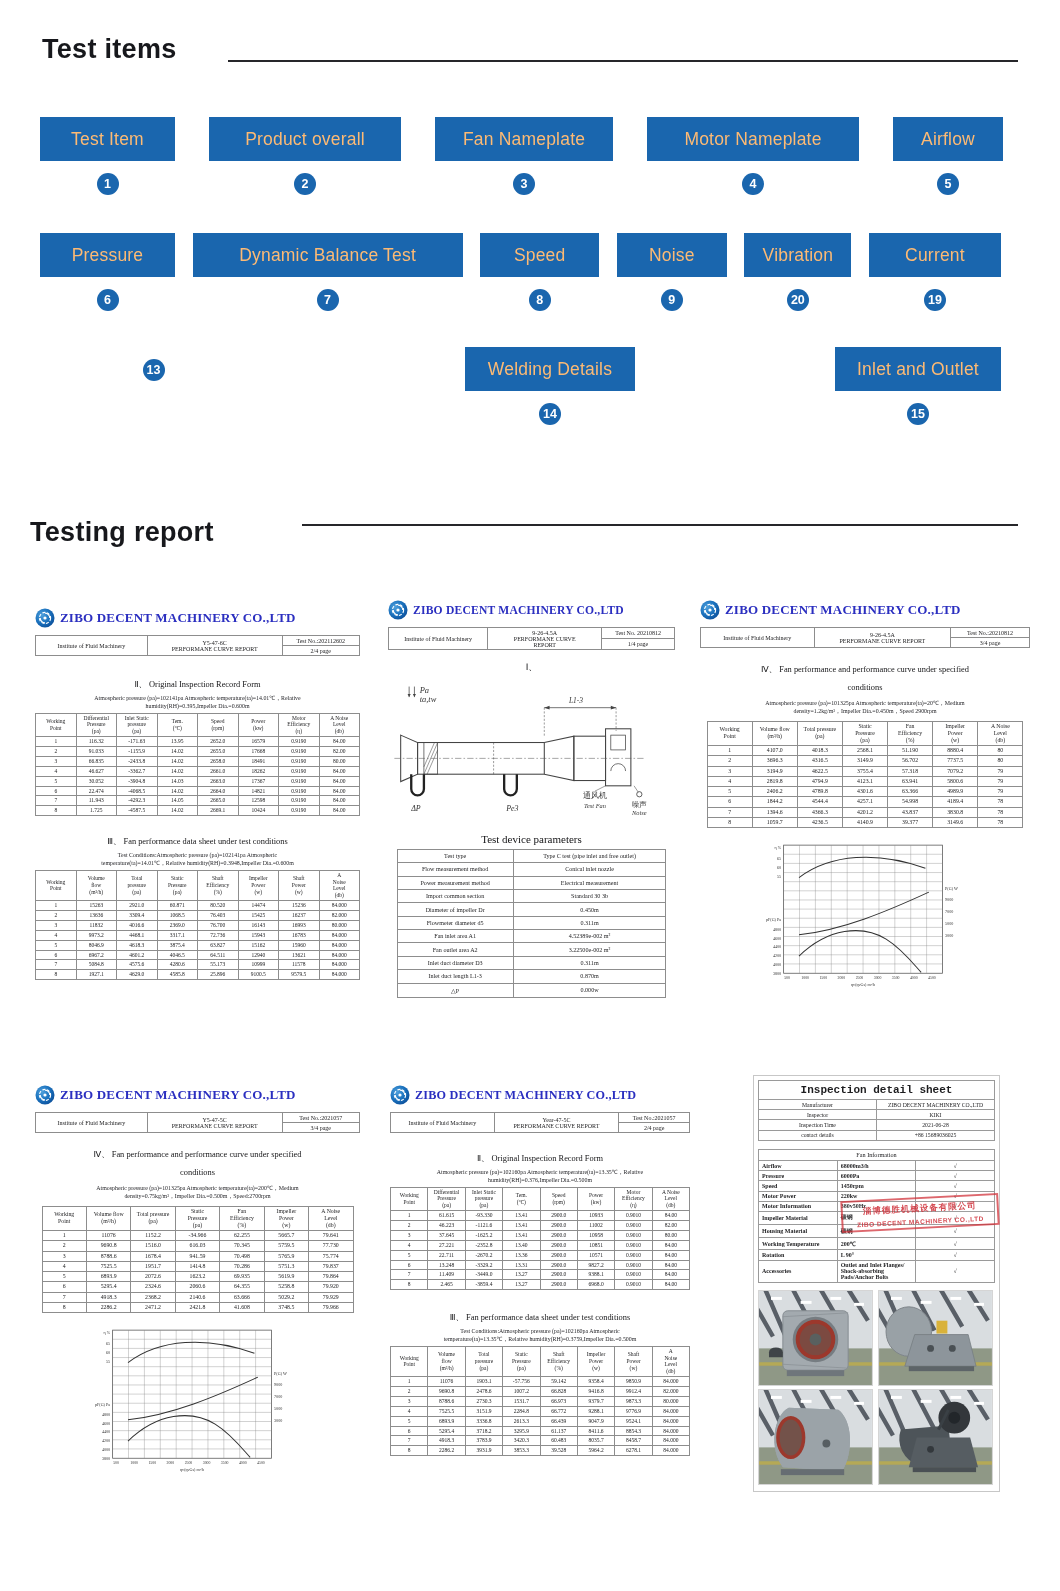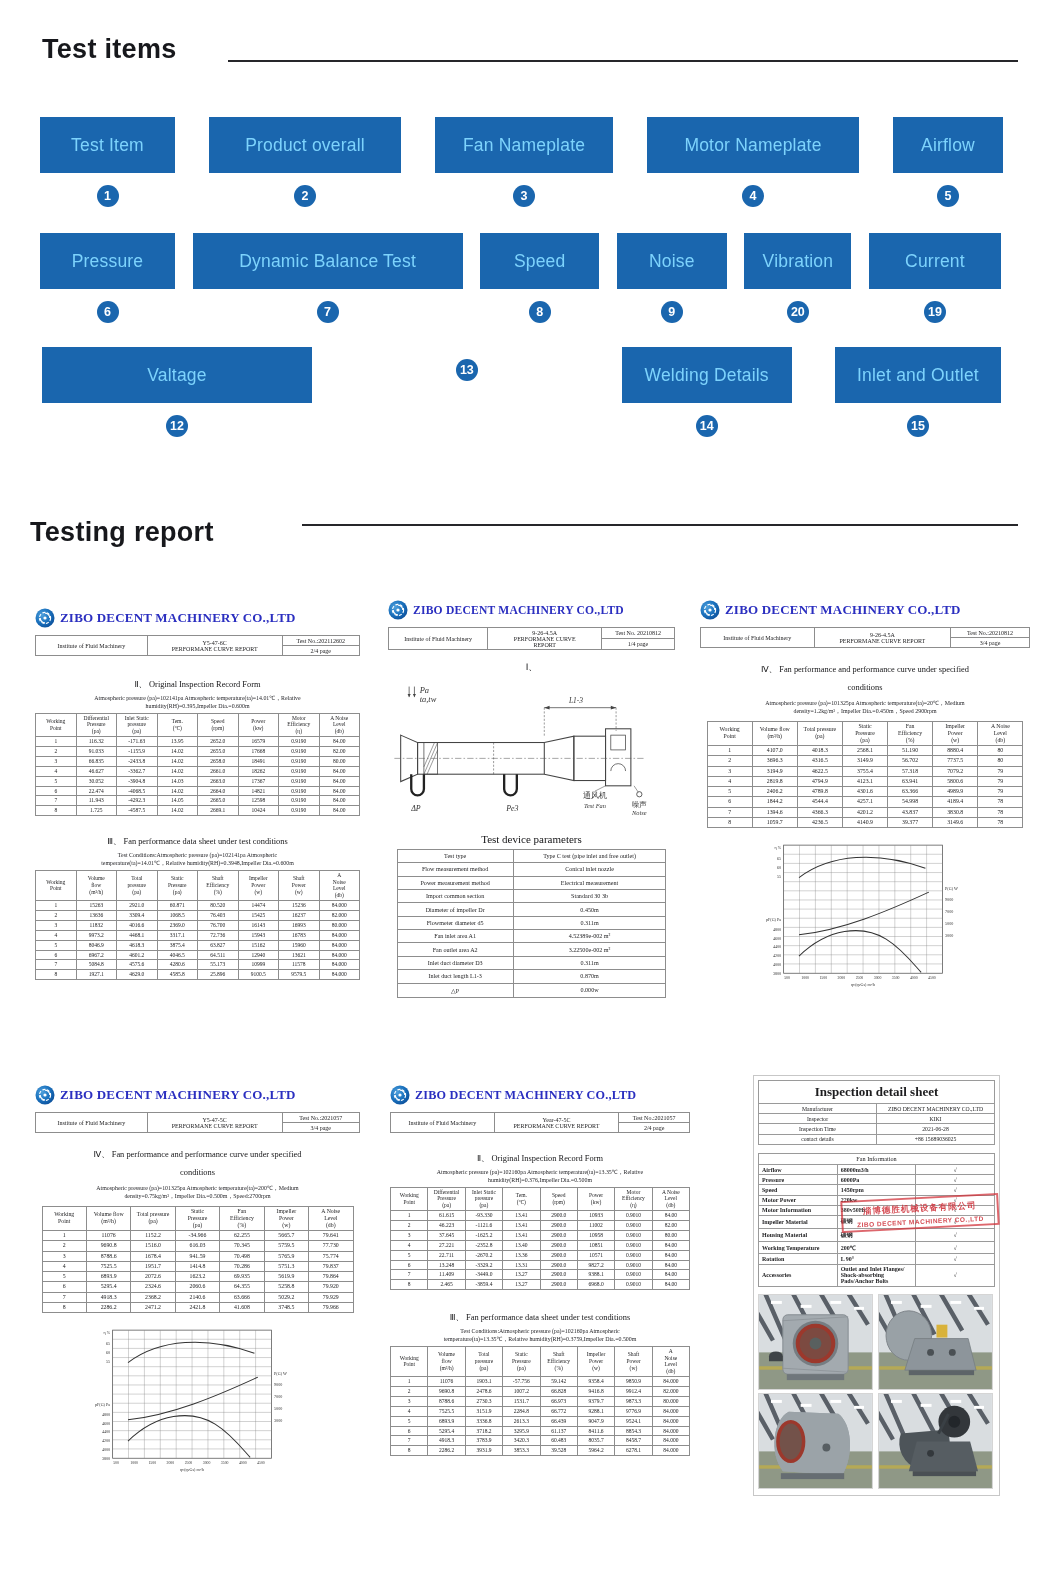--- a/index.html
+++ b/index.html
@@ -2,40 +2,40 @@
 <html><head>
 <meta charset="utf-8">
 <style>
   html,body{margin:0;padding:0;background:#fff;}
   #root{position:relative;width:1060px;height:1591px;background:#fff;font-family:"Liberation Sans",sans-serif;overflow:hidden;}
   .abs{position:absolute;}
   .section-title{font-size:27px;font-weight:600;color:#17181c;letter-spacing:.3px;font-family:"Liberation Sans",sans-serif;}
   .rule{position:absolute;height:2px;background:#26262a;}
   .btn-row{position:absolute;display:flex;justify-content:space-between;}
   .btn-col{display:flex;flex-direction:column;align-items:center;}
-  .btn{background:#1a66ae;color:#7dd3fc;height:56px;width:100%;display:flex;align-items:center;justify-content:center;font-size:17.5px;letter-spacing:.2px;}
+  .btn{background:#1a66ae;color:#fdba74;height:44px;width:100%;display:flex;align-items:center;justify-content:center;font-size:17.5px;letter-spacing:.2px;}
   .badge{margin-top:12px;width:22px;height:22px;border-radius:50%;background:#1a66ae;color:#fff;font-size:12.5px;font-weight:600;display:flex;align-items:center;justify-content:center;}
   
   .doc{position:absolute;font-family:"Liberation Serif",serif;color:#1d1d1f;background:#fff;}
   .dochead{display:flex;align-items:center;gap:5px;}
   .cname{font-weight:700;color:#2b2fc0;white-space:nowrap;letter-spacing:.2px;}
   .hdrtbl{width:100%;border-collapse:collapse;font-size:6px;text-align:center;margin-top:7px;table-layout:fixed;}
   .hdrtbl td{border:1px solid #8d8d8d;padding:1.5px 2px;vertical-align:middle;}
   .sec{text-align:center;font-size:8.4px;color:#151517;}
   .cond{text-align:center;font-size:5.9px;line-height:1.4;color:#26262a;}
   table.dt{width:100%;border-collapse:collapse;font-size:5.5px;text-align:center;table-layout:fixed;}
   .dt th,.dt td{border:1px solid #8d8d8d;padding:1px 1px;font-weight:400;line-height:1.25;}
   .dt th{white-space:pre-line;}
   table.params{width:94%;margin:4px auto 0;border-collapse:collapse;font-size:6.1px;text-align:center;}
   .params td{border:1px solid #8d8d8d;padding:3.2px 2px;}
   
   .insp{border:1px solid #c7c7c7;padding:4px 4px 6px;}
   table.info{width:100%;border-collapse:collapse;font-size:5.7px;text-align:center;table-layout:fixed;}
   .info td,.info th{border:1px solid #9a9a9a;padding:1.6px 2px;}
-  .info th{font-size:13px;font-weight:700;padding:3px 10px;}
+  .info th{font-size:11px;font-weight:700;padding:3px 10px;font-family:Liberation Mono, monospace;}
   table.fan{width:100%;border-collapse:collapse;font-size:6px;margin-top:8px;table-layout:fixed;}
   .fan td,.fan th{border:1px solid #9a9a9a;padding:1.6px 3px;font-weight:700;text-align:left;}
   .fan th{text-align:center;font-weight:400;font-size:6.2px;}
   .fan td:last-child{text-align:center;font-weight:400;}
   .photos{display:grid;grid-template-columns:1fr 1fr;gap:3px;margin-top:7px;}
   .photos svg{display:block;border:1px solid #d5d5d5;}
   .stamp{position:absolute;border:2.5px solid rgba(208,44,52,.72);color:rgba(206,45,54,.85);transform:rotate(-3deg);text-align:center;font-weight:700;font-family:"Liberation Sans",sans-serif;padding:4px 2px 2px;background:rgba(255,255,255,.06);}
   .stamp .l1{font-size:8.5px;letter-spacing:1px;}
   .stamp .l2{font-size:6.5px;margin-top:3px;letter-spacing:.5px;}
 </style>
@@ -126,24 +126,20 @@
       <div class="btn">Vibration</div>
       <div class="badge">20</div>
     </div>
     <div class="btn-col" style="width:132px">
       <div class="btn">Current</div>
       <div class="badge">19</div>
     </div>
   </div>
 
   <div class="btn-row" style="left:42px;top:347px;width:959px;">
-    <div class="btn-col" style="width:270px">
-      <div class="btn">Valtage</div>
-      <div class="badge">12</div>
-    </div>
     <div class="btn-col" style="width:223px">
       <div class="badge">13</div>
     </div>
     <div class="btn-col" style="width:170px">
       <div class="btn">Welding Details</div>
       <div class="badge">14</div>
     </div>
     <div class="btn-col" style="width:166px">
       <div class="btn">Inlet and Outlet</div>
       <div class="badge">15</div>

